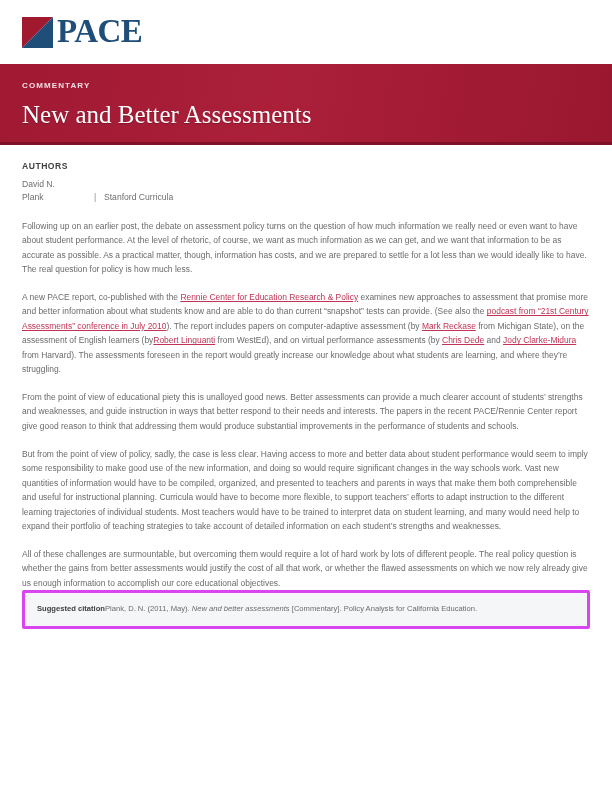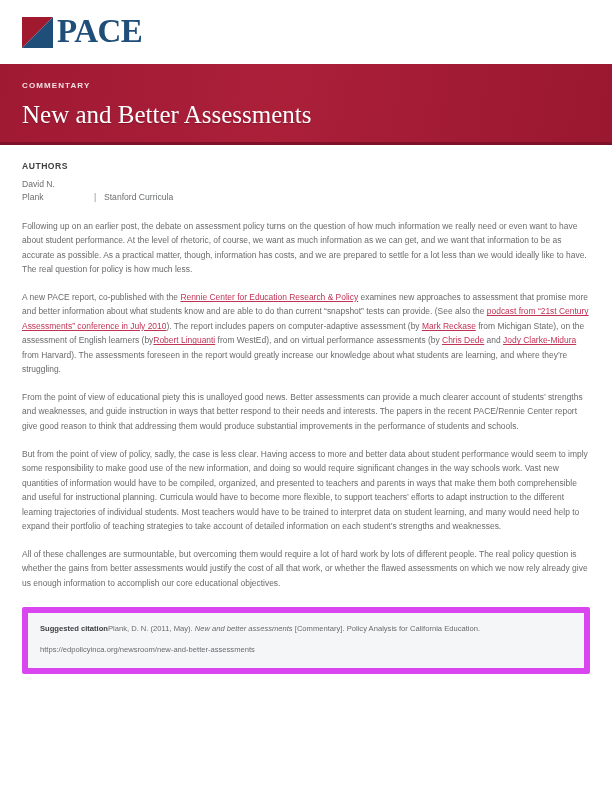--- a/index.html
+++ b/index.html
@@ -136,23 +136,23 @@
     text-align: left;
   }
   .body-copy p:last-child { margin-bottom: 0; }
   a.doclink {
     color: #c03355;
     text-decoration: underline;
   }
 
   
   .citation {
-    margin-top: 17px;
+    margin-top: 0;
     background: #f4f6f8;
-    border: 6px solid #d946ef;
+    border: 3px solid #d946ef;
     border-radius: 2px;
     padding: 10px 12px 11px 12px;
   }
   .citation p {
     margin: 0;
     font-size: 7.6px;
     line-height: 1.6;
     color: #6a6b6d;
   }
   .citation .cite-url {
@@ -213,16 +213,15 @@
 
     <p>From the point of view of educational piety this is unalloyed good news. Better assessments can provide a much clearer account of students’ strengths and weaknesses, and guide instruction in ways that better respond to their needs and interests. The papers in the recent PACE/Rennie Center report give good reason to think that addressing them would produce substantial improvements in the performance of students and schools.</p>
 
     <p>But from the point of view of policy, sadly, the case is less clear. Having access to more and better data about student performance would seem to imply some responsibility to make good use of the new information, and doing so would require significant changes in the way schools work. Vast new quantities of information would have to be compiled, organized, and presented to teachers and parents in ways that make them both comprehensible and useful for instructional planning. Curricula would have to become more flexible, to support teachers’ efforts to adapt instruction to the different learning trajectories of individual students. Most teachers would have to be trained to interpret data on student learning, and many would need help to expand their portfolio of teaching strategies to take account of detailed information on each student’s strengths and weaknesses.</p>
 
     <p>All of these challenges are surmountable, but overcoming them would require a lot of hard work by lots of different people. The real policy question is whether the gains from better assessments would justify the cost of all that work, or whether the flawed assessments on which we now rely already give us enough information to accomplish our core educational objectives.</p>
   </div>
 
   <div class="citation">
     <p><b>Suggested citation</b><span>Plank, D. N. (2011, May). </span><i>New and better assessments</i><span> [Commentary]. Policy Analysis for California Education.</span></p>
-    <p class="cite-url">https://edpolicyinca.org/newsroom/new-and-better-assessments</p>
   </div>
 
 </div>
 
 </body></html>

